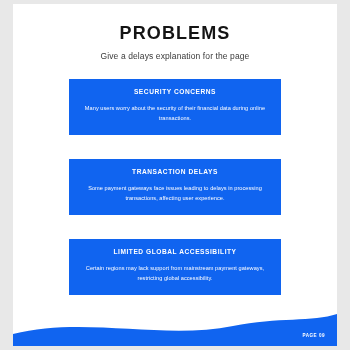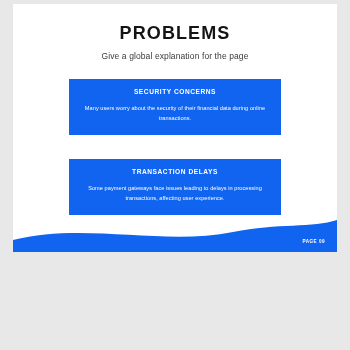--- a/index.html
+++ b/index.html
@@ -9,21 +9,21 @@
     width: 350px;
     height: 350px;
     overflow: hidden;
     font-family: "Liberation Sans", sans-serif;
   }
   .page {
     position: absolute;
     left: 13px;
     top: 4px;
     width: 324px;
-    height: 248px;
+    height: 342px;
     background: #ffffff;
     overflow: hidden;
   }
   .page-inner {
     position: absolute;
     inset: 0;
   }
   .title {
     position: absolute;
     left: 0;
@@ -87,21 +87,21 @@
     color: #ffffff;
   }
 </style>
 </head>
 <body>
 
 <div class="page">
   <div class="page-inner">
 
     <div class="title">PROBLEMS</div>
-    <div class="subtitle">Give a global explanation for the page</div>
+    <div class="subtitle">Give a delays explanation for the page</div>
 
     <div class="card card-1">
       <div class="card-title">SECURITY CONCERNS</div>
       <div class="card-body">Many users worry about the security of their financial data during online transactions.</div>
     </div>
 
     <div class="card card-2">
       <div class="card-title">TRANSACTION DELAYS</div>
       <div class="card-body">Some payment gateways face issues leading to delays in processing transactions, affecting user experience.</div>
     </div>

